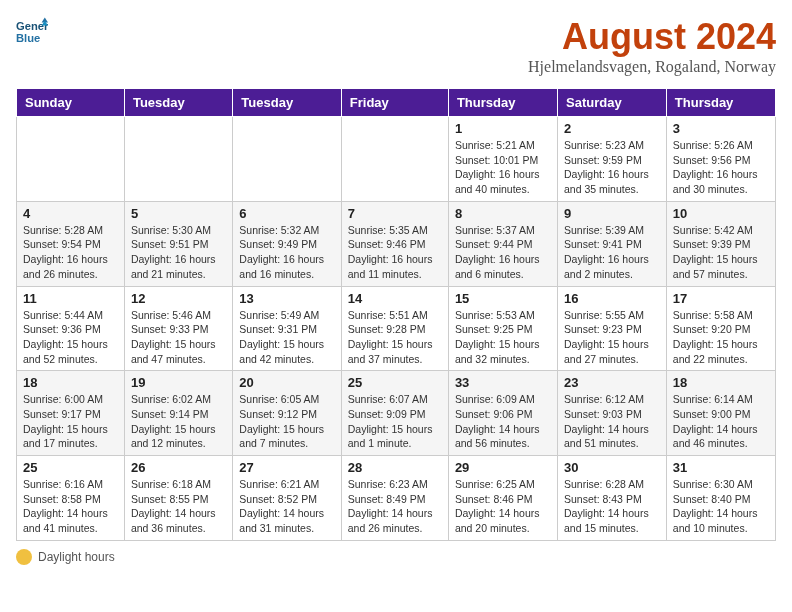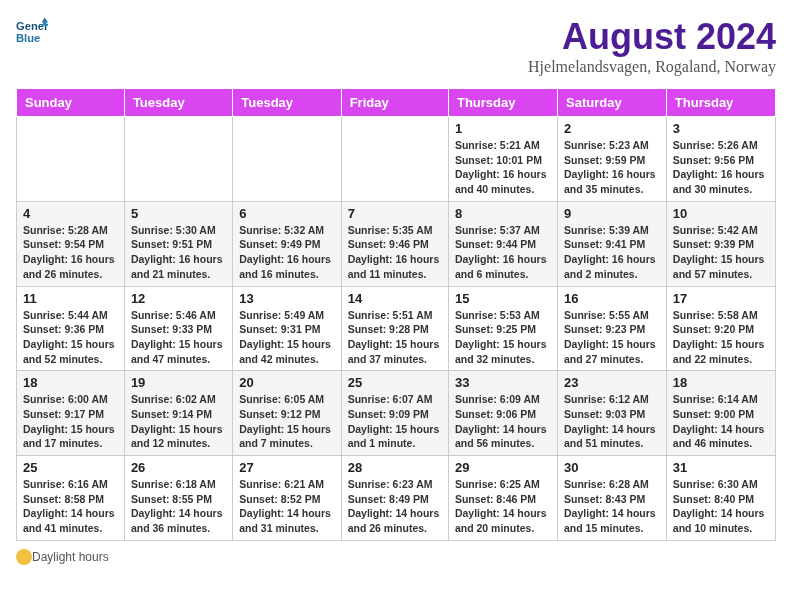--- a/index.html
+++ b/index.html
@@ -24,34 +24,34 @@
     .logo-icon {
       width: 32px;
       height: 32px;
     }
     .title-area {
       text-align: right;
     }
     .main-title {
       font-size: 36px;
       font-weight: bold;
-      color: #4c1d95;
+      color: #c2410c;
     }
     .sub-title {
       font-size: 16px;
       color: #555;
       font-family: Liberation Serif, serif;
     }
     .calendar-table {
       width: 100%;
       border-collapse: collapse;
       font-size: 11px;
     }
     .calendar-table thead tr th {
-      background-color: #d946ef;
+      background-color: #4c1d95;
       color: white;
       text-align: left;
       padding: 6px 8px;
       font-size: 13px;
       font-weight: bold;
       border: 1px solid #fff;
     }
     .calendar-table tbody tr td {
       border: 1px solid #ccc;
       vertical-align: top;
@@ -67,32 +67,31 @@
       font-weight: bold;
       font-size: 13px;
       color: #222;
       display: block;
       margin-bottom: 2px;
     }
     .day-info {
       color: #333;
       font-size: 10.5px;
       line-height: 1.4;
-      font-weight: bold;
     }
     .empty-cell {
       background: #fff !important;
     }
     .footer-note {
       margin-top: 8px;
       font-size: 12px;
       color: #555;
       display: flex;
       align-items: center;
-      gap: 0;
+      gap: 6px;
     }
     .daylight-indicator {
       display: inline-block;
       width: 16px;
       height: 16px;
       background: #f0c040;
       border-radius: 50%;
     }
   </style>
 </head>

